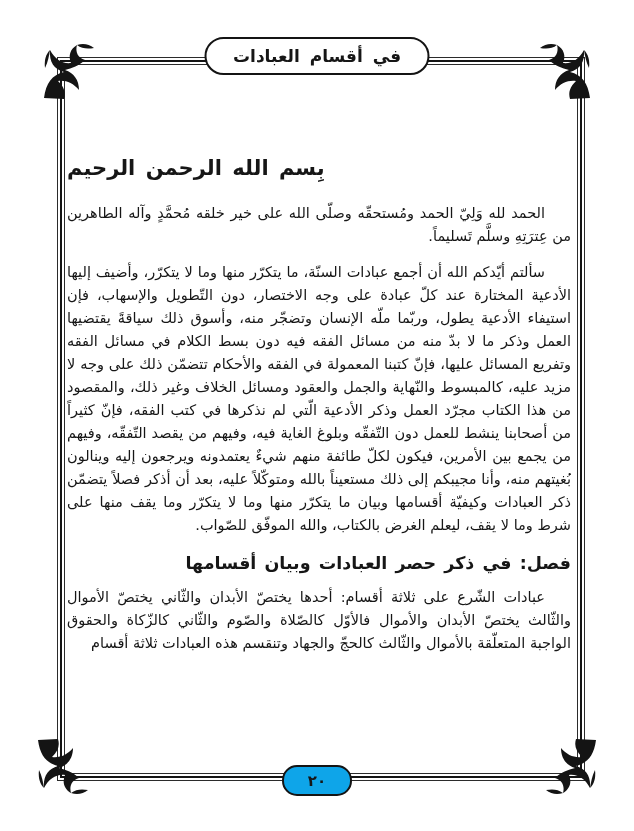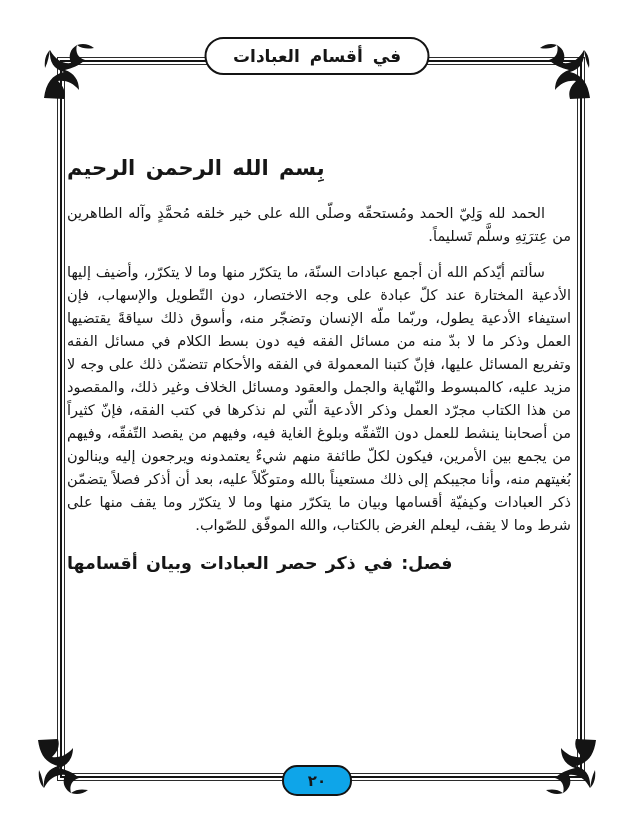--- a/index.html
+++ b/index.html
@@ -38,21 +38,21 @@
   }
   .basmala{
     margin:10px 0 22px;text-align:left;
     font-size:21px;font-weight:bold;word-spacing:3px;
   }
   .para{
     margin:13px 0 9px;font-size:14.5px;line-height:23px;
     text-align:justify;text-indent:26px;
   }
   .section-heading{
-    margin:16px 0 12px;text-align:left;
+    margin:16px 0 12px;text-align:right;
     font-size:17.5px;font-weight:bold;word-spacing:2px;
   }
 </style>
 </head>
 <body>
 
 <div class="frame">
   <div class="frame-mid">
     <div class="frame-in"></div>
   </div>
@@ -81,17 +81,18 @@
 
 <div class="cartouche">
   <span>في أقسام العبادات</span>
 </div>
 
 <div class="content">
   <h2 class="basmala">بِسم الله الرحمن الرحيم</h2>
   <p class="para">الحمد لله وَلِيّ الحمد ومُستحقّه وصلّى الله على خير خلقه مُحمَّدٍ وآله الطاهرين من عِترَتِهِ وسلَّم تَسليماً.</p>
   <p class="para">سألتم أيّدكم الله أن أجمع عبادات السنّة، ما يتكرّر منها وما لا يتكرّر، وأضيف إليها الأدعية المختارة عند كلّ عبادة على وجه الاختصار، دون التّطويل والإسهاب، فإن استيفاء الأدعية يطول، وربّما ملّه الإنسان وتضجّر منه، وأسوق ذلك سياقةً يقتضيها العمل وذكر ما لا بدّ منه من مسائل الفقه فيه دون بسط الكلام في مسائل الفقه وتفريع المسائل عليها، فإنّ كتبنا المعمولة في الفقه والأحكام تتضمّن ذلك على وجه لا مزيد عليه، كالمبسوط والنّهاية والجمل والعقود ومسائل الخلاف وغير ذلك، والمقصود من هذا الكتاب مجرّد العمل وذكر الأدعية الّتي لم نذكرها في كتب الفقه، فإنّ كثيراً من أصحابنا ينشط للعمل دون التّفقّه وبلوغ الغاية فيه، وفيهم من يقصد التّفقّه، وفيهم من يجمع بين الأمرين، فيكون لكلّ طائفة منهم شيءٌ يعتمدونه ويرجعون إليه وينالون بُغيتهم منه، وأنا مجيبكم إلى ذلك مستعيناً بالله ومتوكّلاً عليه، بعد أن أذكر فصلاً يتضمّن ذكر العبادات وكيفيّة أقسامها وبيان ما يتكرّر منها وما لا يتكرّر وما يقف منها على شرط وما لا يقف، ليعلم الغرض بالكتاب، والله الموفّق للصّواب.</p>
   <h3 class="section-heading">فصل: في ذكر حصر العبادات وبيان أقسامها</h3>
+  <p class="para">عبادات الشّرع على ثلاثة أقسام: أحدها يختصّ الأبدان والثّاني يختصّ الأموال والثّالث يختصّ الأبدان والأموال فالأوّل كالصّلاة والصّوم والثّاني كالزّكاة والحقوق الواجبة المتعلّقة بالأموال والثّالث كالحجّ والجهاد وتنقسم هذه العبادات ثلاثة أقسام</p>
 </div>
 
 <div class="pagenum">
   <span>٢٠</span>
 </div>
 
 </body></html>

